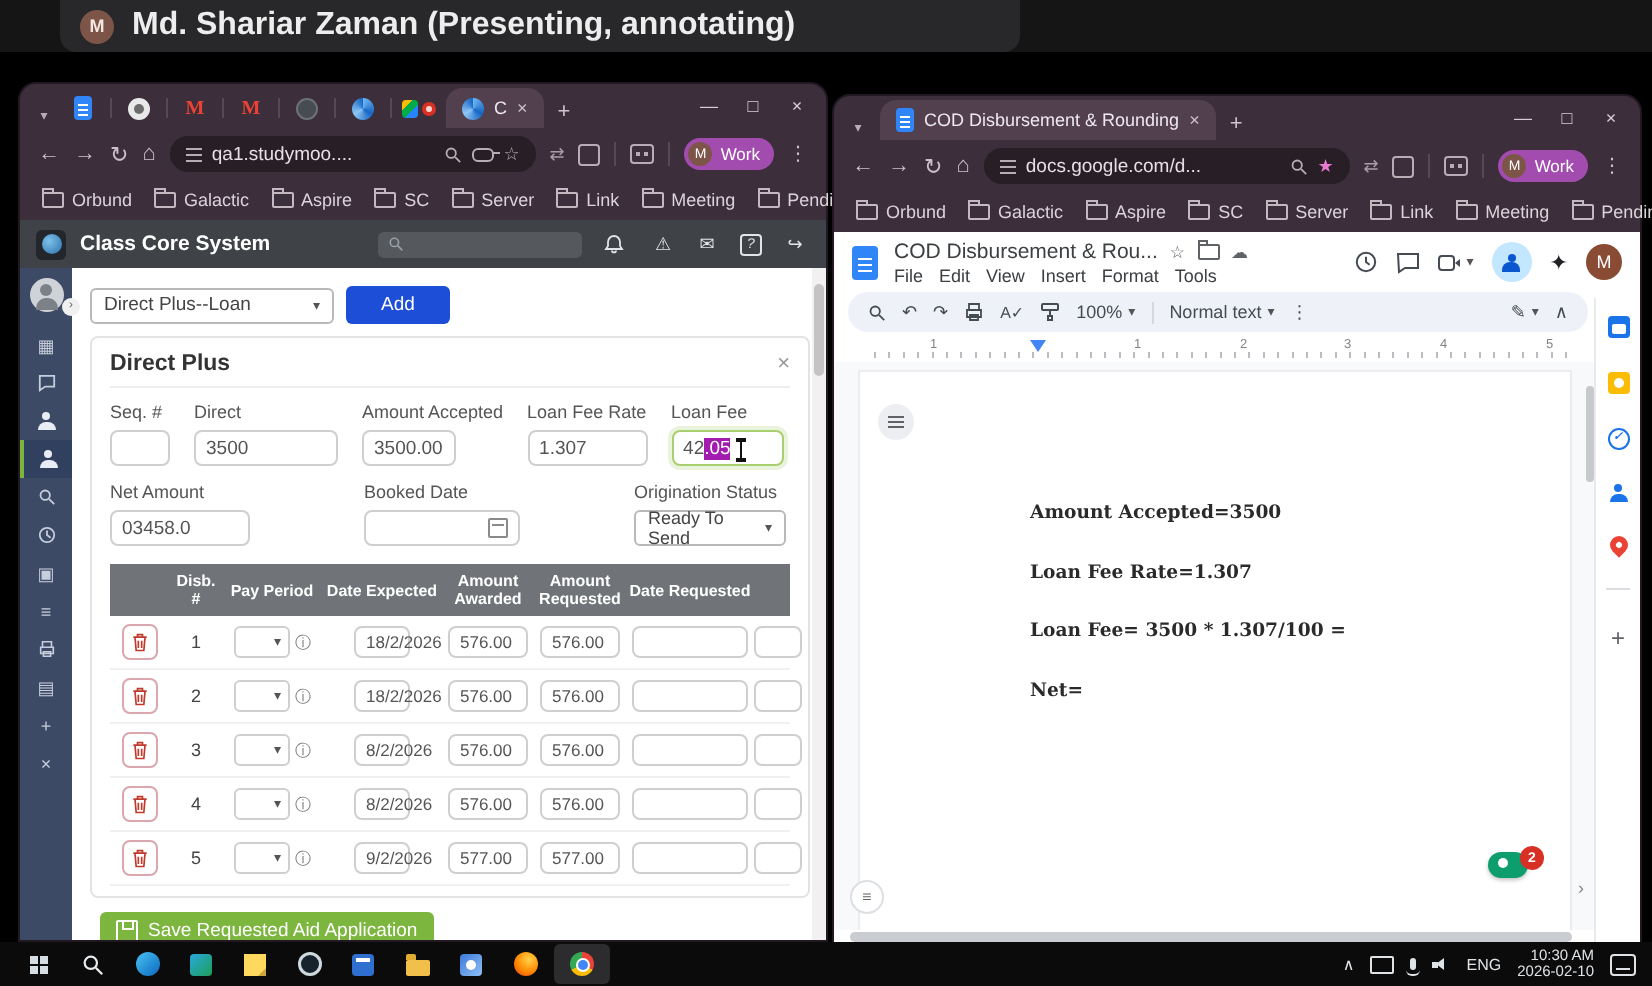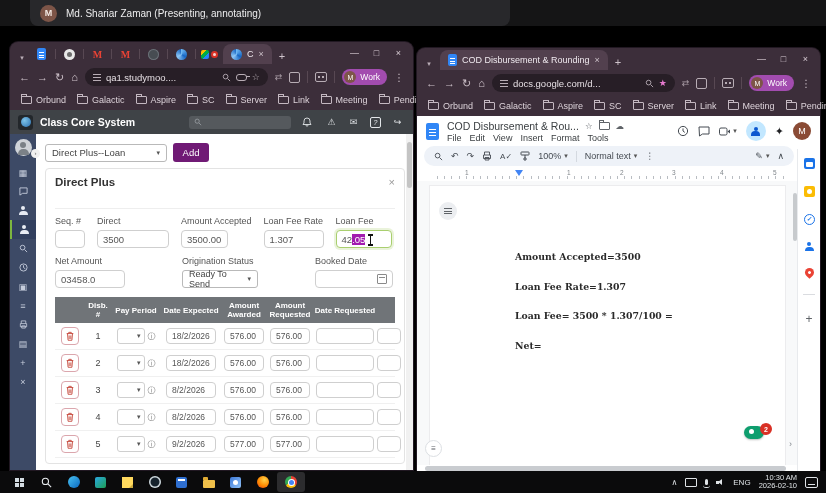--- a/index.html
+++ b/index.html
@@ -1,21 +1,21 @@
 <!DOCTYPE html>
 <html><head>
 <meta charset="utf-8">
 <style>
   html,body{margin:0;padding:0}
   body{width:826px;height:493px;background:#000;font-family:"Liberation Sans",sans-serif;position:relative;overflow:hidden}
   
   .banner{position:absolute;left:0;top:0;width:826px;height:26px;background:#151516}
   .banner-panel{position:absolute;left:30px;top:0;width:480px;height:26px;background:#28282b;border-radius:0 0 8px 8px;display:flex;align-items:center;gap:9px;padding-left:10px;box-sizing:border-box}
   .banner-av{width:17px;height:17px;border-radius:50%;background:#7d5548;color:#f3e9e4;font-size:9px;font-weight:bold;display:flex;align-items:center;justify-content:center}
-  .banner-title{color:#ededee;font-size:10px;font-weight:normal}
+  .banner-title{color:#ededee;font-size:16px;font-weight:bold}
   
   .win{position:absolute;background:#3c2e3a;border-radius:8px 8px 0 0;box-shadow:0 0 0 1px #211822}
   #winL{left:10px;top:42px;width:403px;height:428px}
   #winR{left:417px;top:48px;width:403px;height:424px}
   .tabs{height:22px;display:flex;align-items:flex-end;padding:0 6px;gap:5px;color:#cfc4cc}
   .tabs>*{margin-bottom:2px}
   .tchev{font-size:7px;width:12px;text-align:center;color:#b9adb6}
   .pin{width:17px;height:16px;display:flex;align-items:center;justify-content:center}
   .pdiv{width:1px;height:10px;background:#584853;margin-bottom:5px}
   .pdocs{width:9px;height:12px;background:#3086f6;border-radius:2px;position:relative}
@@ -76,23 +76,23 @@
   .pplix{width:9px;height:9px;position:relative}
   .pplix::before{content:"";position:absolute;left:2.5px;top:0;width:4px;height:4px;border-radius:50%;background:#e8ecf4}
   .pplix::after{content:"";position:absolute;left:0;top:4.5px;width:9px;height:4.5px;border-radius:4px 4px 0 0;background:#e8ecf4}
   .main{flex:1;position:relative;background:#fff;padding-left:9px;overflow:hidden}
   .vscrL{position:absolute;right:0;top:0;bottom:0;width:7px;background:#f1f1f1}
   .vscrL i{position:absolute;top:8px;left:1px;width:5px;height:46px;border-radius:3px;background:#c4c4c4}
   .mrow{margin-top:9px;display:flex;gap:6px;align-items:center}
   .selbox{height:18px;border:1px solid #b9b9b9;border-radius:3px;display:flex;align-items:center;justify-content:space-between;padding:0 6px;font-size:9.5px;color:#444;background:#fff;box-sizing:border-box}
   .w-mod{width:122px}
   .chev{font-size:7px;color:#555}
-  .btn-add{width:36px;height:19px;background:#701a75;border-radius:3px;color:#fff;font-size:9.5px;display:flex;align-items:center;justify-content:center}
+  .btn-add{width:52px;height:19px;background:#1d4ed8;border-radius:3px;color:#fff;font-size:9.5px;display:flex;align-items:center;justify-content:center}
   .card{margin:6px 8px 0 0;border:1px solid #e3e3e3;border-radius:4px;background:#fff;padding:7px 9px 5px 9px}
-  .card-h{display:flex;align-items:center;border-bottom:1px solid #eee;padding-bottom:20px}
+  .card-h{display:flex;align-items:center;border-bottom:1px solid #eee;padding-bottom:5px}
   .card-title{font-weight:bold;font-size:11.5px;color:#333}
   .card-x{margin-left:auto;color:#999;font-size:11px}
   .frow{display:flex;gap:12px;margin-top:7px}
   .fg label{display:block;font-size:9px;color:#555;margin-bottom:4px;white-space:nowrap}
   .inp{height:18px;border:1px solid #cfcfcf;border-radius:4px;font-size:9.5px;color:#555;display:flex;align-items:center;padding:0 5px;background:#fff;box-sizing:border-box}
   .w-seq{width:30px}.w-amt{width:72px}.w-acc{width:47px}.w-rate{width:60px}
   .w-fee{width:56px;border-color:#a9cf6f;box-shadow:0 0 0 2px rgba(160,200,90,.22);position:relative}
   .selhl{background:#a21caf;color:#fff}
   .ibeam{position:absolute;left:30px;top:3px;width:7px;height:12px}
   .ibeam::before{content:"";position:absolute;left:3px;top:1px;width:1.5px;height:10px;background:#111}
@@ -105,21 +105,21 @@
   .thead{display:flex;align-items:center;background:#707478;color:#fff;font-size:8px;font-weight:bold;text-align:center;height:26px}
   .thead .hc{display:flex;align-items:center;justify-content:center;line-height:9px}
   .c0{width:30px;flex:none}.c1{width:26px;flex:none}.c2{width:50px;flex:none}.c3{width:60px;flex:none}.c4{width:46px;flex:none}.c5{width:46px;flex:none}.c6{width:64px;flex:none}
   .trow{display:flex;align-items:center;height:26px;border-bottom:1px solid #f0f0f0}
   .trow .cc{display:flex;align-items:center;justify-content:center}
   .delbtn{width:18px;height:18px;border:1px solid #dba6ad;border-radius:4px;background:#fff;display:flex;align-items:center;justify-content:center;box-sizing:border-box}
   .rnum{font-size:9px;color:#444}
   .pp{width:28px;height:16px;border:1px solid #cfcfcf;border-radius:3px;display:flex;align-items:center;justify-content:flex-end;padding:0 3px;box-sizing:border-box}
   .info{color:#777;font-size:8px;margin-left:3px}
   .inp.small{height:16px;font-size:8.5px}
-  .w-date{width:50px}.w-am{width:40px}.w-dreq{width:58px}
+  .w-date{width:28px}.w-am{width:40px}.w-dreq{width:58px}
   .w-cut{width:24px;margin-right:-20px}
   .btn-save{margin-top:7px;margin-left:5px;display:inline-flex;align-items:center;gap:5px;background:#7cb63f;color:#fff;font-size:9.5px;border-radius:3px;padding:4px 8px}
   .flop{width:9px;height:9px;border:1px solid #fff;border-radius:1px;position:relative}
   .flop::before{content:"";position:absolute;left:2px;top:0;width:4px;height:3px;border:1px solid #fff;border-top:none}
   
   .docswrap{position:absolute;left:0;right:0;top:68px;bottom:0;background:#fff;overflow:hidden}
   .dhead{height:30px;display:flex;align-items:center;padding:0 9px;gap:8px}
   .dlogo{width:13px;height:17px;background:#3086f6;border-radius:2px;position:relative;flex:none}
   .dlogo::before{content:"";position:absolute;left:3px;right:3px;top:6px;height:8px;background:repeating-linear-gradient(#fff 0 1px,transparent 1px 3px)}
   .dtcol{display:flex;flex-direction:column;gap:1px;min-width:0}
@@ -409,31 +409,31 @@
                 <i class="ibeam"></i>
               </div>
             </div>
           </div>
           <div class="frow2">
             <div class="fg">
               <label>Net Amount</label>
               <div class="inp w-net">03458.0</div>
             </div>
             <div class="fg">
+              <label>Booked Date</label>
+              <div class="inp w-bd">
+                  <i class="calic"></i>
+                </div>
+            </div>
+            <div class="fg">
               <label>Origination Status</label>
               <div class="selbox w-os">
                 <span>Ready To Send</span>
                 <span class="chev">▾</span>
               </div>
-            </div>
-            <div class="fg">
-              <label>Booked Date</label>
-              <div class="inp w-bd">
-                  <i class="calic"></i>
-                </div>
             </div>
           </div>
           <div class="tbl">
             <div class="thead">
               <span class="hc c0"></span>
               <span class="hc c1">Disb. #</span>
               <span class="hc c2">Pay Period</span>
               <span class="hc c3">Date Expected</span>
               <span class="hc c4">Amount Awarded</span>
               <span class="hc c5">Amount Requested</span>

